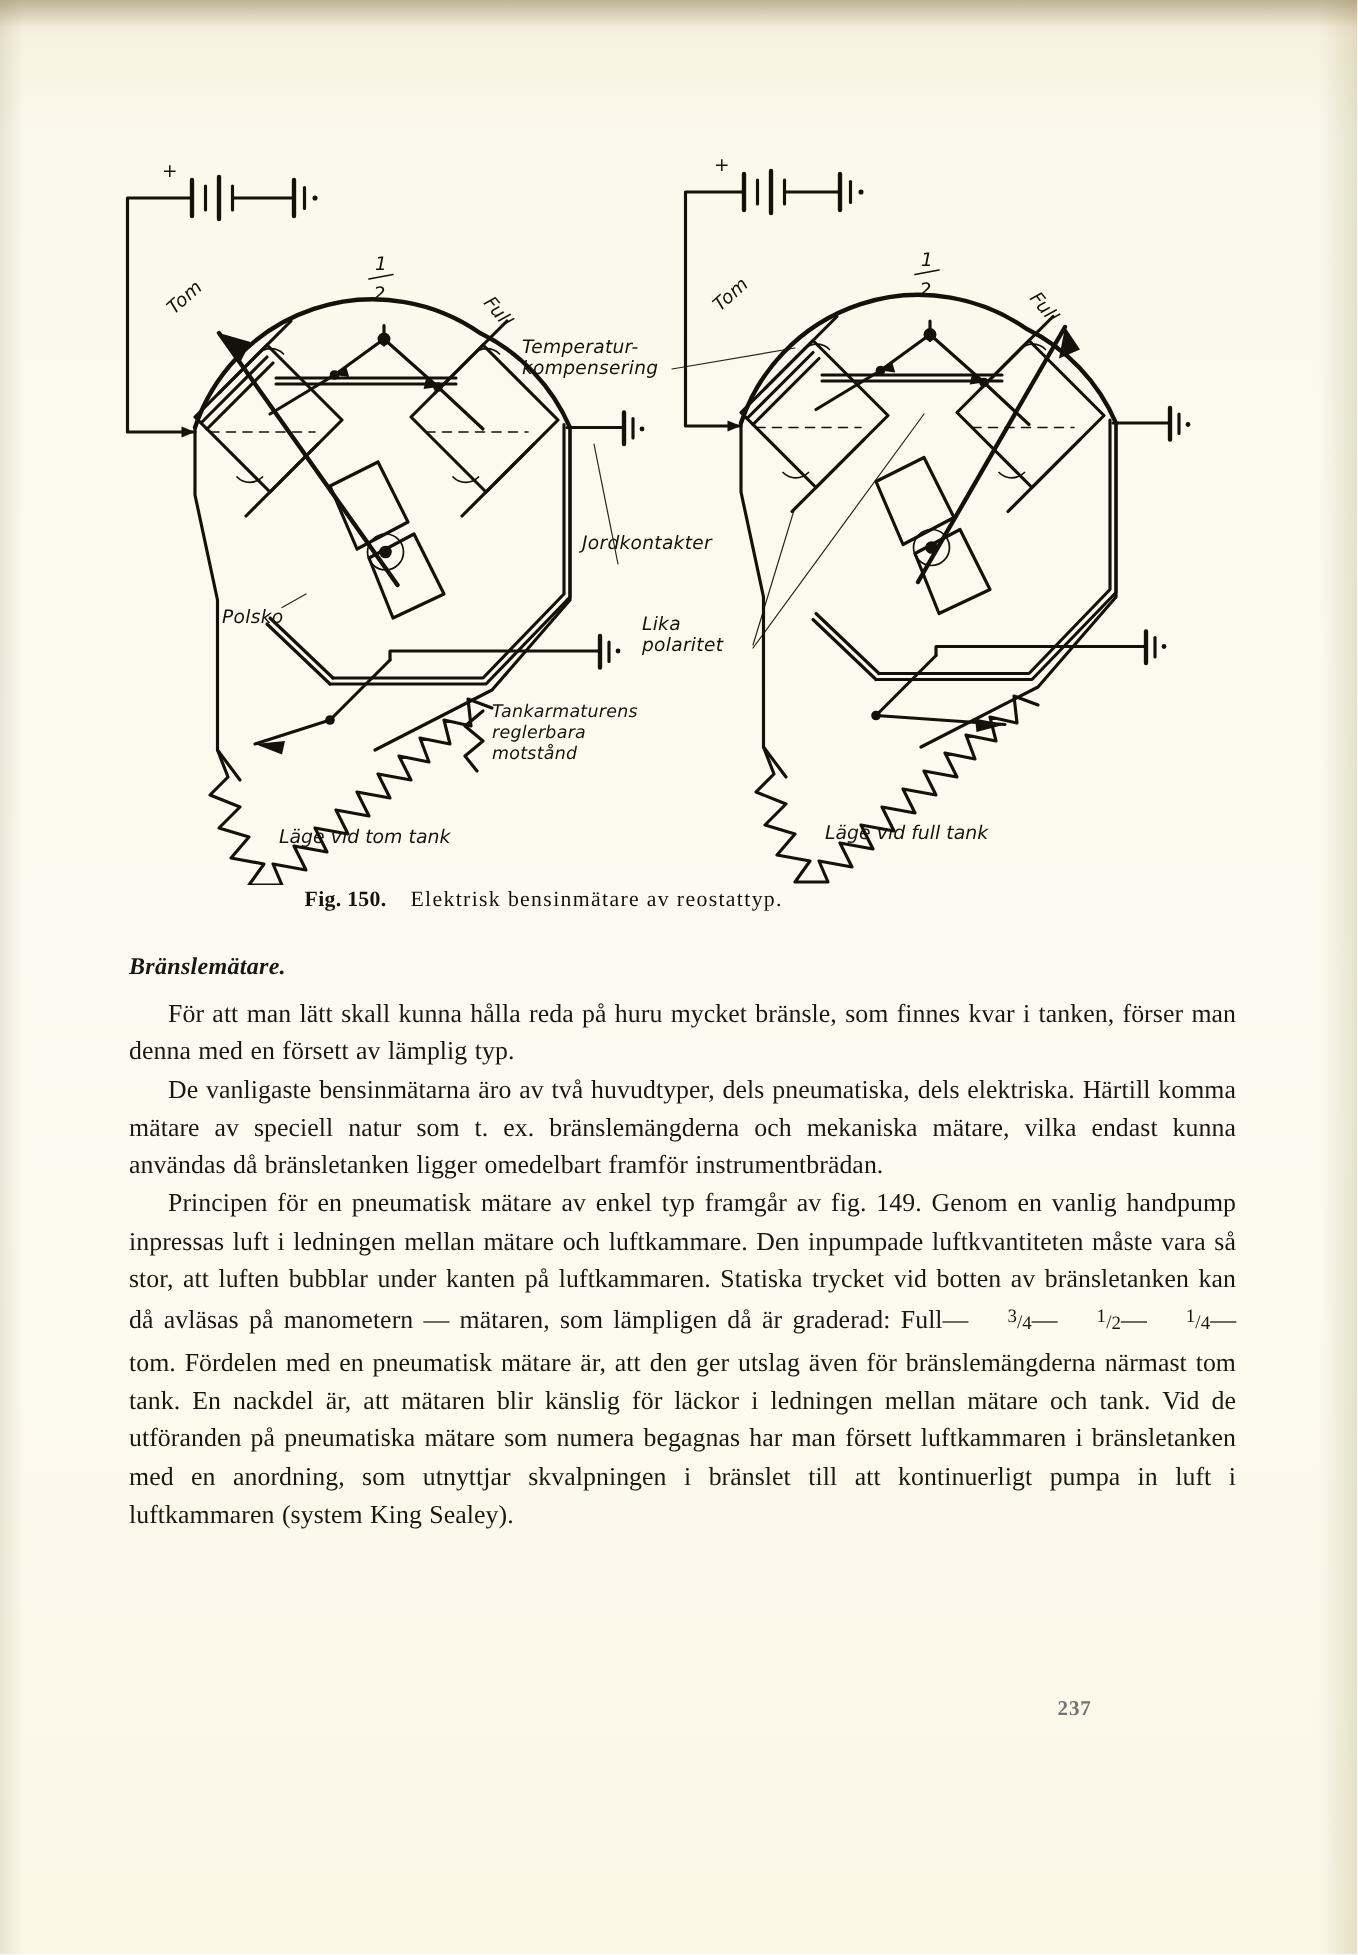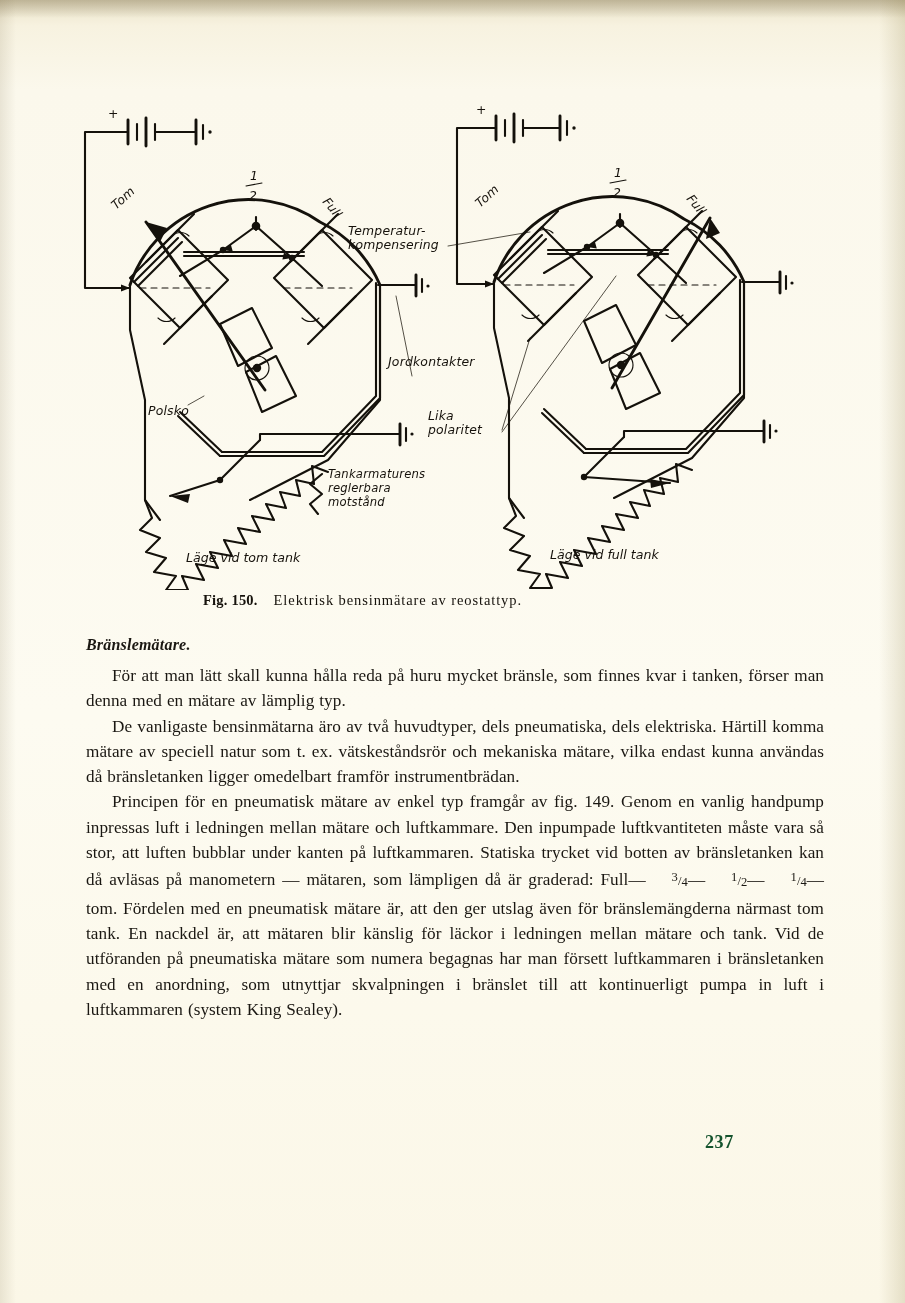--- a/index.html
+++ b/index.html
@@ -100,24 +100,24 @@
   }
   .frac sup { font-size: 12.6px; vertical-align: 4px; }
   .frac sub { font-size: 12.6px; vertical-align: -1px; }
   .dash { letter-spacing: 0; }
 
   #page-number {
     position: absolute;
     left: 705px;
     top: 1132px;
     width: 120px;
-    font-size: 18px;
+    font-size: 14px;
     font-weight: 700;
     letter-spacing: 0.6px;
-    color: #14532d;
+    color: #737373;
   }
 
   
   .hand {
     font-family: "DejaVu Sans", sans-serif;
     font-style: italic;
     font-size: 12.4px;
     fill: #16120c;
     letter-spacing: 0.2px;
   }
@@ -401,23 +401,23 @@
   </div>
 
   <div class="fig-caption">
     <span class="fig-num">Fig. 150.</span><span class="fig-text">Elektrisk bensinmätare av reostattyp.</span>
   </div>
 
   <div id="text-block">
 
     <div class="section-head">Bränslemätare.</div>
 
-    <p class="body">För att man lätt skall kunna hålla reda på huru mycket bränsle, som finnes kvar i tanken, förser man denna med en mätare av lämplig typ.</p>
-
-    <p class="body">De vanligaste bensinmätarna äro av två huvudtyper, dels pneumatiska, dels elektriska. Härtill komma mätare av speciell natur som t. ex. vätskeståndsrör och mekaniska mätare, vilka endast kunna användas då bränsletanken ligger omedelbart framför instrumentbrädan.</p>
+    <p class="body">För att man lätt skall kunna hålla reda på huru mycket bränsle, som finnes kvar i tanken, förser man denna med en försett av lämplig typ.</p>
+
+    <p class="body">De vanligaste bensinmätarna äro av två huvudtyper, dels pneumatiska, dels elektriska. Härtill komma mätare av speciell natur som t. ex. bränslemängderna och mekaniska mätare, vilka endast kunna användas då bränsletanken ligger omedelbart framför instrumentbrädan.</p>
 
     <p class="body"><span>Principen för en pneumatisk mätare av enkel typ framgår av fig. 149. Genom en vanlig handpump inpressas luft i ledningen mellan mätare och luftkammare. Den inpumpade luftkvantiteten måste vara så stor, att luften bubblar under kanten på luftkammaren. Statiska trycket vid botten av bränsletanken kan då avläsas på manometern — mätaren, som lämpligen då är graderad: Full</span><span class="dash">—</span><span class="frac"><sup>3</sup>/<sub>4</sub></span><span class="dash">—</span><span class="frac"><sup>1</sup>/<sub>2</sub></span><span class="dash">—</span><span class="frac"><sup>1</sup>/<sub>4</sub></span><span class="dash">—</span> <span>tom. Fördelen med en pneumatisk mätare är, att den ger utslag även för bränslemängderna närmast tom tank. En nackdel är, att mätaren blir känslig för läckor i ledningen mellan mätare och tank. Vid de utföranden på pneumatiska mätare som numera begagnas har man försett luftkammaren i bränsletanken med en anordning, som utnyttjar skvalpningen i bränslet till att kontinuerligt pumpa in luft i luftkammaren (system King Sealey).</span></p>
 
   </div>
 
   <div id="page-number">237</div>
 
 </div>
 
 </body></html>

